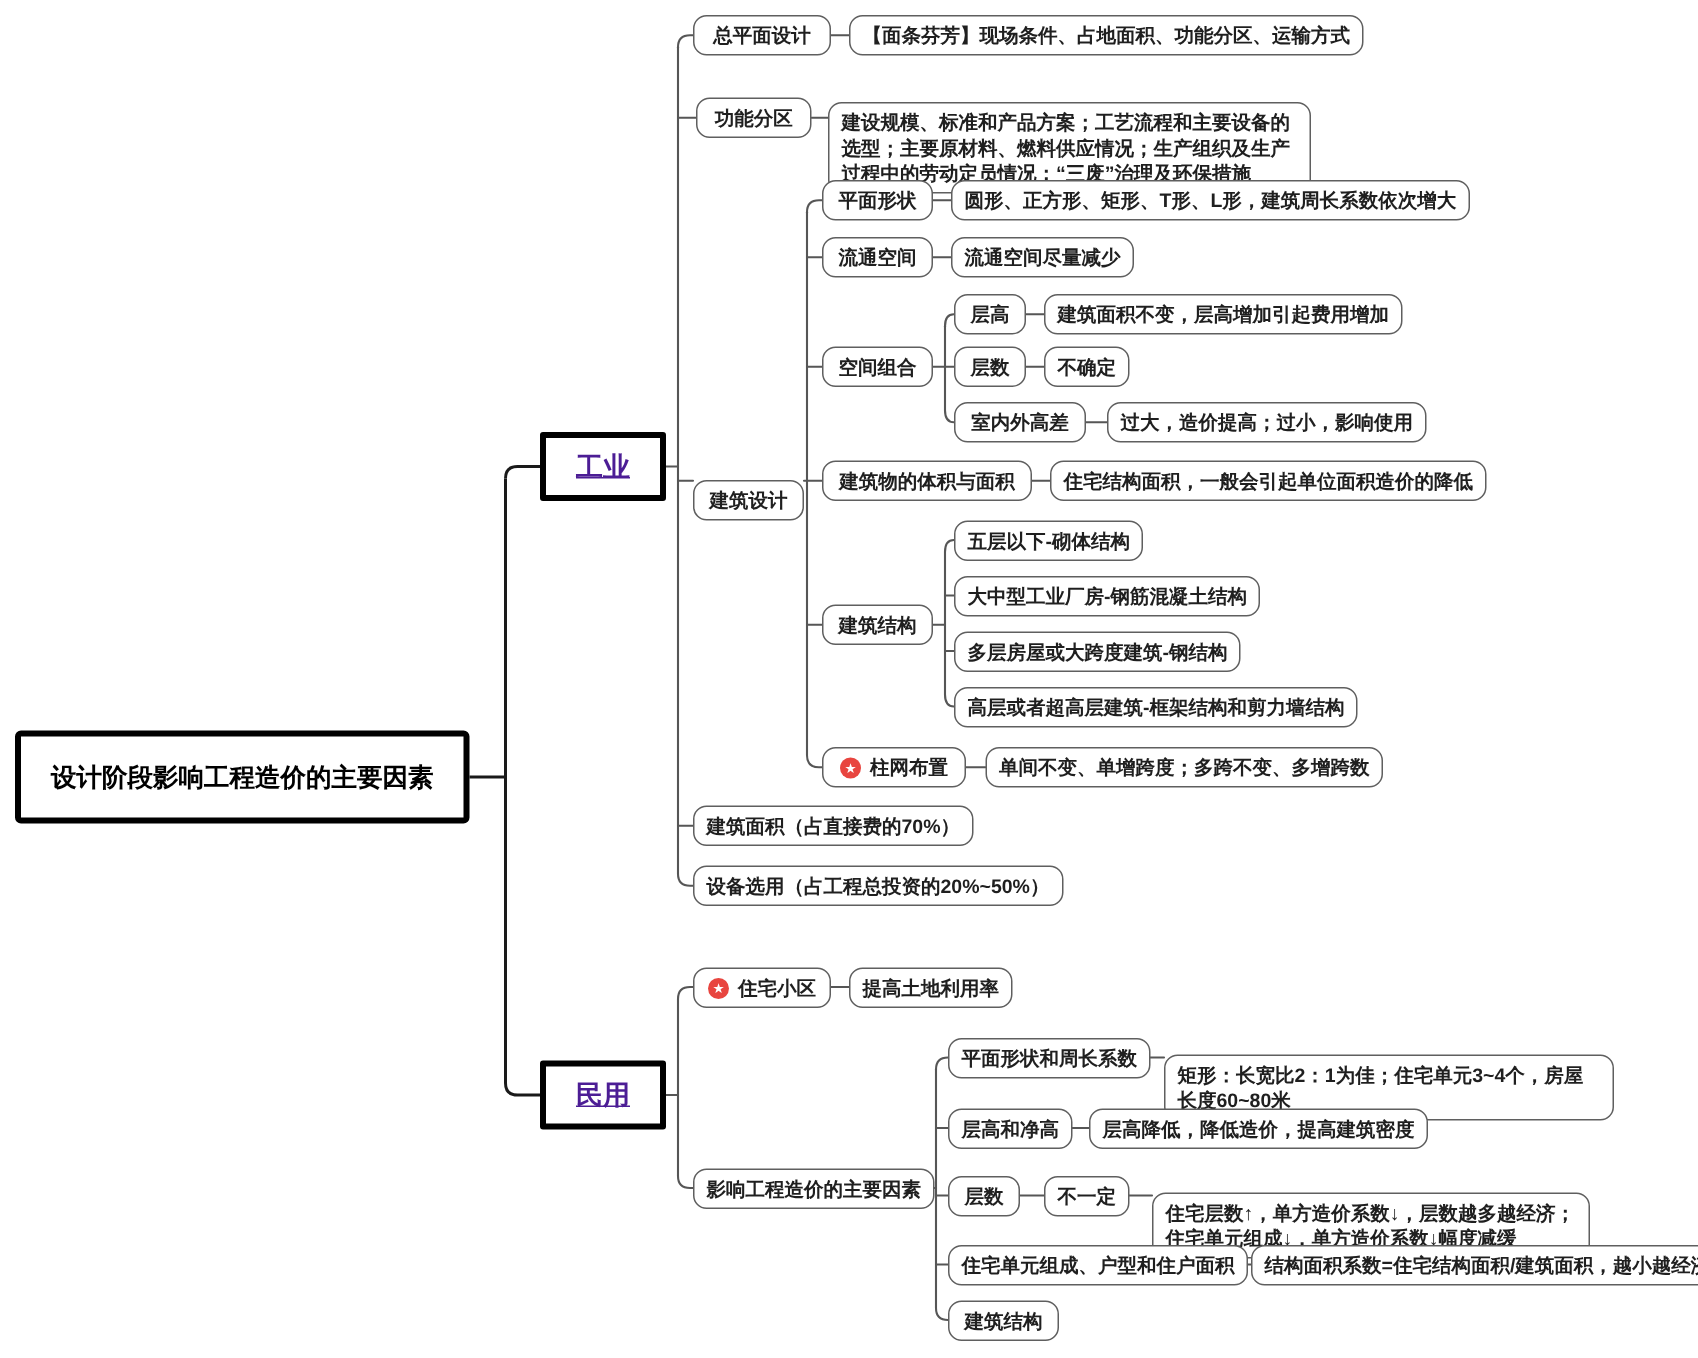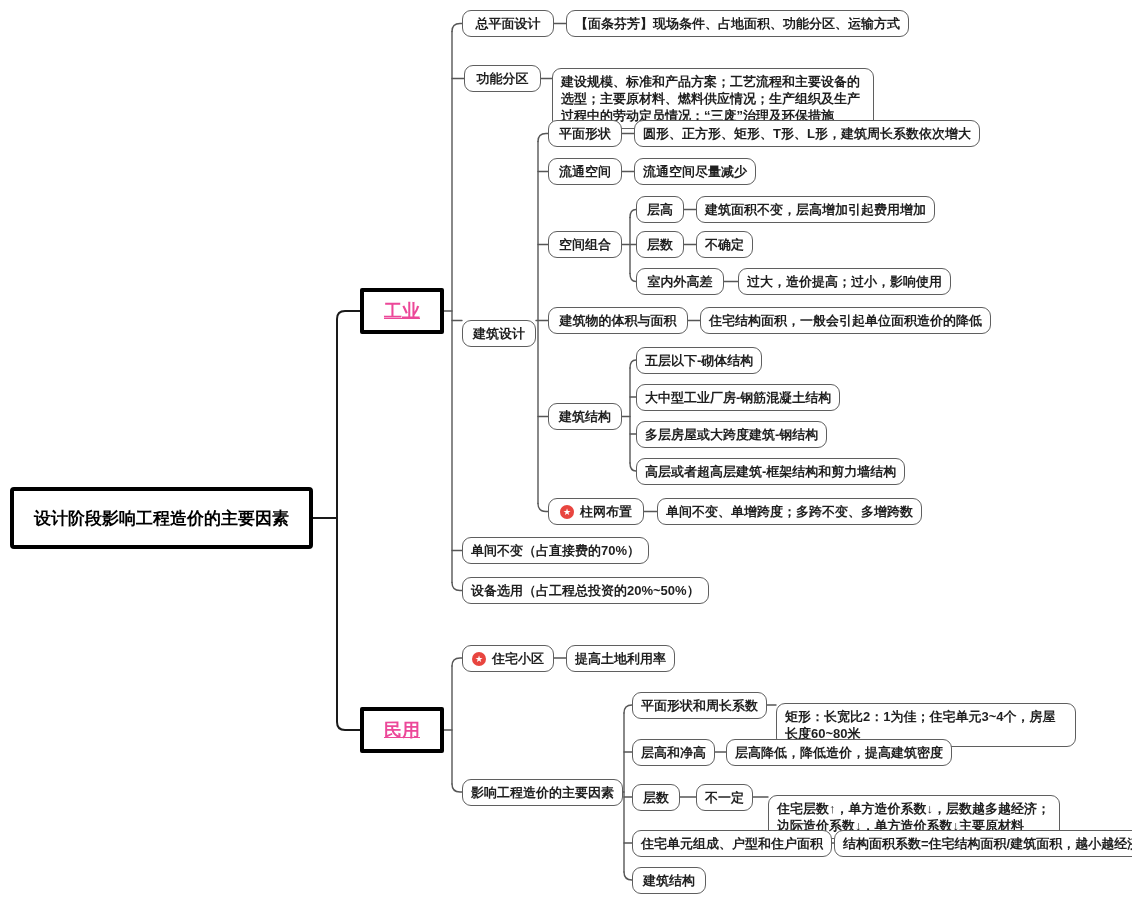--- a/index.html
+++ b/index.html
@@ -11,21 +11,21 @@
         display:flex;align-items:center;justify-content:center;white-space:nowrap;
         color:#1f1f1f;}
   .topic,.note{border:1.2px solid #5f5f5f;border-radius:9px;height:27px;
         font-size:13px;padding:0 8px;font-weight:bold;}
   .note{justify-content:flex-start;}
   .multi{height:auto;white-space:normal;line-height:17px;padding:4px 8px;
         text-align:left;justify-content:flex-start;align-items:flex-start;margin-top:20px;}
   .root{border:4px solid #000;border-radius:4px;font-size:17px;font-weight:bold;
         color:#000;text-align:center;}
   .l2{border:4px solid #000;border-radius:2px;font-size:18px;font-weight:bold;
-        color:#ec4899;text-decoration:underline;}
+        color:#4c1d95;text-decoration:underline;}
   .badge{flex:0 0 auto;width:14px;height:14px;border-radius:50%;
         background:var(--badge-red,#e8453f);color:#ffffff;font-size:9px;line-height:14px;
         text-align:center;margin-right:6px;display:inline-block;}
   .lbl{display:inline-block;}
 </style>
 </head>
 <body>
 
 <div id="canvas">
 
@@ -120,21 +120,21 @@
   </div>
   <div class="node note multi" style="left:552px;top:48px;width:322px">
     <span class="lbl">建设规模、标准和产品方案；工艺流程和主要设备的选型；主要原材料、燃料供应情况；生产组织及生产过程中的劳动定员情况；“三废”治理及环保措施</span>
   </div>
 
   <div class="node topic" style="left:462px;top:320px;min-width:74px">
     <span class="lbl">建筑设计</span>
   </div>
 
   <div class="node note" style="left:462px;top:537px">
-    <span class="lbl">单间不变（占直接费的70%）</span>
+    <span class="lbl">建筑面积（占直接费的70%）</span>
   </div>
   <div class="node note" style="left:462px;top:577px">
     <span class="lbl">设备选用（占工程总投资的20%~50%）</span>
   </div>
 
   <div class="node topic" style="left:548px;top:120px;min-width:74px">
     <span class="lbl">平面形状</span>
   </div>
   <div class="node note" style="left:634px;top:120px">
     <span class="lbl">圆形、正方形、矩形、T形、L形，建筑周长系数依次增大</span>
@@ -229,21 +229,21 @@
     <span class="lbl">层高降低，降低造价，提高建筑密度</span>
   </div>
 
   <div class="node topic" style="left:632px;top:784px;min-width:48px">
     <span class="lbl">层数</span>
   </div>
   <div class="node topic" style="left:696px;top:784px;min-width:56px">
     <span class="lbl">不一定</span>
   </div>
   <div class="node note multi" style="left:768px;top:775px;width:292px">
-    <span class="lbl">住宅层数↑，单方造价系数↓，层数越多越经济；边际造价系数↓，单方造价系数↓主要原材料</span>
+    <span class="lbl">住宅层数↑，单方造价系数↓，层数越多越经济；住宅单元组成↓，单方造价系数↓幅度减缓</span>
   </div>
 
   <div class="node topic" style="left:632px;top:830px;min-width:190px">
     <span class="lbl">住宅单元组成、户型和住户面积</span>
   </div>
   <div class="node note" style="left:834px;top:830px">
     <span class="lbl">结构面积系数=住宅结构面积/建筑面积，越小越经济</span>
   </div>
 
   <div class="node topic" style="left:632px;top:867px;min-width:74px">

